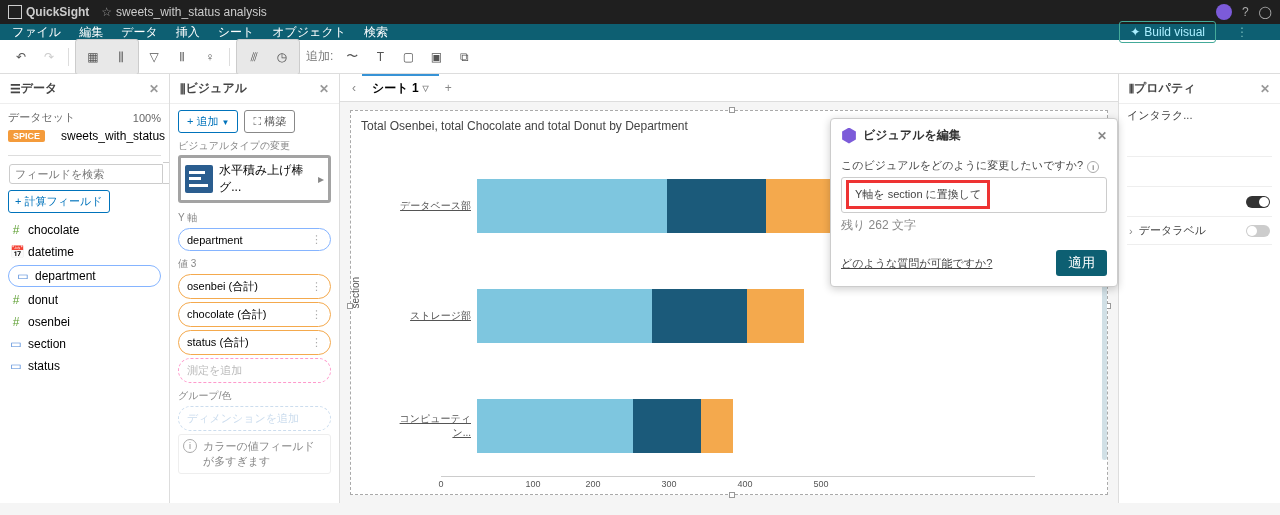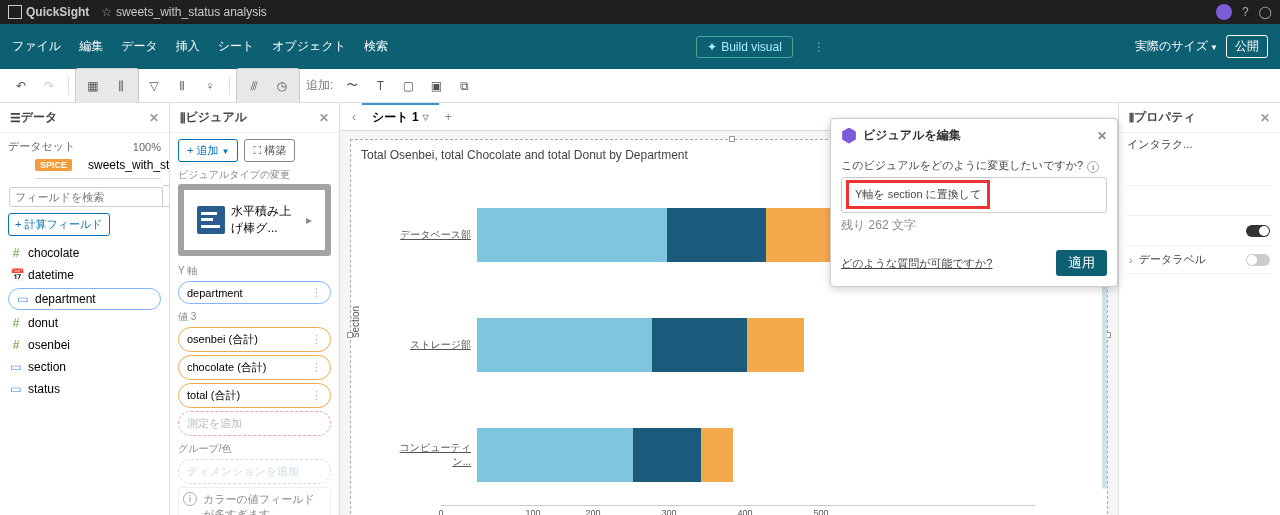--- a/index.html
+++ b/index.html
@@ -9,21 +9,21 @@
 .topbar { height: 24px; background: #1f1f1f; display: flex; align-items: center; padding: 0 8px; color: #ccc; }
 .topbar .logo { display: flex; align-items: center; gap: 4px; font-weight: 600; }
 .topbar .logo-icon { width: 14px; height: 14px; border: 1.5px solid #ccc; display: inline-block; }
 .topbar .star { margin-left: 12px; color: #999; }
 .topbar .analysis-name { margin-left: 4px; color: #ccc; }
 .topbar-right { margin-left: auto; display: flex; gap: 10px; align-items: center; }
 .purple-circle { width: 16px; height: 16px; border-radius: 50%; background: #7c5bd9; }
 .topbar-icon { color: #aaa; cursor: pointer; }
 
 
-.menubar { height: 45px; background: #0d5f72; display: flex; align-items: center; padding: 0 12px; color: #fff; }
+.menubar { height: 16px; background: #0d5f72; display: flex; align-items: center; padding: 0 12px; color: #fff; }
 .menubar .menu-item { margin-right: 18px; cursor: pointer; }
 .menubar .build-visual { margin-left: auto; margin-right: 20px; border: 1px solid #4a9; padding: 3px 10px; border-radius: 3px; display: flex; align-items: center; gap: 4px; color: #aef; cursor: pointer; }
 .menubar .more-v { color: #7bb; margin-right: 20px; cursor: pointer; }
 .menubar-right { margin-left: auto; display: flex; align-items: center; gap: 8px; }
 .size-label { color: #fff; }
 .caret { font-size: 8px; margin-left: 2px; }
 .publish-btn { border: 1px solid #fff; padding: 2px 8px; border-radius: 3px; cursor: pointer; }
 
 
 .toolbar { height: 34px; background: #fff; border-bottom: 1px solid #ddd; display: flex; align-items: center; padding: 0 8px; gap: 2px; }
@@ -39,39 +39,39 @@
 .panel { background: #fff; border-right: 1px solid #ddd; display: flex; flex-direction: column; overflow: hidden; }
 .panel-header { display: flex; align-items: center; padding: 6px 10px; border-bottom: 1px solid #eee; font-weight: 600; color: #444; }
 .panel-header .close-x { margin-left: auto; color: #999; cursor: pointer; }
 .panel-body { padding: 6px 8px; flex: 1; overflow-y: auto; }
 
 
 .data-panel { width: 170px; min-width: 170px; }
 .dataset-row { display: flex; align-items: center; font-size: 11px; color: #666; margin-bottom: 2px; }
 .dataset-row .pct { margin-left: auto; }
 .spice-pill { background: #f49b3b; color: #fff; font-size: 9px; padding: 1px 5px; border-radius: 2px; font-weight: bold; }
-.dataset-select { display: flex; align-items: center; gap: 16px; border-bottom: 1px solid #ddd; padding: 2px 0 6px; margin-left: 27px; }
+.dataset-select { display: flex; align-items: center; gap: 16px; border-bottom: 1px solid #ddd; padding: 2px 0 12px; }
 .dataset-select .caret2 { margin-left: auto; color: #888; cursor: pointer; }
 .search-row { display: flex; margin: 6px 1px; align-items: flex-end; }
 .search-input { flex: 1; border: 1px solid #ccc; border-radius: 3px 0 0 3px; padding: 3px 5px; font-size: 11px; color:#888; }
 .search-btn { border: 1px solid #ccc; border-left: 0; border-radius: 0 3px 3px 0; padding: 3px 6px; background: #fff; cursor: pointer; }
 .calc-btn { border: 1px solid #0073bb; color: #0073bb; border-radius: 3px; padding: 3px 6px; cursor: pointer; display: inline-block; margin-bottom: 6px; font-size: 11px; }
 .field-row { display: flex; align-items: center; gap: 6px; padding: 4px 2px; border-radius: 3px; cursor: pointer; }
 .field-row.blue-pill { border: 1.5px solid #85b4ff; border-radius: 14px; padding: 3px 8px; margin: 2px 0; }
 .ficon { width: 12px; text-align: center; }
 .ficon.num { color: #5c9e31; }
 .ficon.cal { color: #888; }
 .ficon.dim { color: #4682d6; }
 
 
 .visual-panel { width: 170px; min-width: 170px; }
 .add-build-row { display: flex; gap: 6px; margin-bottom: 6px; }
 .btn-outline-blue { border: 1px solid #0073bb; color: #0073bb; border-radius: 3px; padding: 3px 8px; cursor: pointer; background: none; font-size: 11px; }
 .btn-outline-gray { border: 1px solid #888; color: #555; border-radius: 3px; padding: 3px 8px; cursor: pointer; background: none; font-size: 11px; }
-.visual-type-row { display: flex; align-items: center; gap: 6px; border: 6px solid #a3a3a3; border-radius: 3px; padding: 13px; margin-bottom: 8px; cursor: pointer; }
+.visual-type-row { display: flex; align-items: center; gap: 6px; border: 3px solid #a3a3a3; border-radius: 3px; padding: 4px; margin-bottom: 8px; cursor: pointer; }
 .visual-type-icon { width: 28px; height: 28px; background: #2a5d8f; display: flex; flex-direction: column; justify-content: space-around; padding: 4px; border-radius: 2px; }
 .visual-type-icon .bar { height: 3px; background: #fff; }
 .visual-type-row .triangle { margin-left:auto; color:#888;}
 .small-label { font-size: 10px; color: #888; margin: 6px 0 2px; }
 .well-pill { border: 1px solid #f9c; border-radius: 14px; padding: 4px 8px; display: flex; align-items: center; margin: 3px 0; font-size: 11px; }
 .well-pill.blue { border-color: #85b4ff; }
 .well-pill .dots { margin-left: auto; color: #aaa; cursor: pointer; }
 .well-placeholder { border: 1px dashed #f9c; border-radius: 14px; padding: 4px 8px; color: #bbb; font-size: 11px; margin: 3px 0; }
 .info-block { display: flex; gap: 6px; border: 1px solid #eee; border-radius: 3px; padding: 4px; margin-top: 2px; color: #888; font-size: 11px; }
 .info-circle { width: 14px; height: 14px; border: 1px solid #aaa; border-radius: 50%; display: flex; align-items: center; justify-content: center; font-size: 9px; flex-shrink: 0; }
@@ -155,24 +155,20 @@
   <span class="menu-item">データ</span>
   <span class="menu-item">挿入</span>
   <span class="menu-item">シート</span>
   <span class="menu-item">オブジェクト</span>
   <span class="menu-item">検索</span>
   <div class="build-visual">
     <span>✦</span>
     <span>Build visual</span>
   </div>
   <span class="more-v">⋮</span>
-  <div class="menubar-right">
-    <span class="size-label"><span>実際のサイズ</span><span class="caret">▼</span></span>
-    <span class="publish-btn">公開</span>
-  </div>
 </div>
 
 <div class="toolbar">
   <span class="tbtn">↶</span>
   <span class="tbtn" style="color:#ccc">↷</span>
   <span class="divider"></span>
   <span class="box2">
     <span class="tbtn">▦</span>
     <span class="tbtn">⫼</span>
   </span>
@@ -278,21 +274,21 @@
       <div id="value-wells">
           <div class="well-pill" style="border-color: rgb(244, 169, 77);">
             <span>osenbei (合計)</span>
             <span class="dots">⋮</span>
           </div>
           <div class="well-pill" style="border-color: rgb(244, 169, 77);">
             <span>chocolate (合計)</span>
             <span class="dots">⋮</span>
           </div>
           <div class="well-pill" style="border-color: rgb(244, 169, 77);">
-            <span>total (合計)</span>
+            <span>status (合計)</span>
             <span class="dots">⋮</span>
           </div>
         </div>
       <div class="well-placeholder">測定を追加</div>
       <div class="small-label">グループ/色</div>
       <div class="well-placeholder" style="border-color:#cde; color:#cde">ディメンションを追加</div>
       <div class="info-block">
         <span class="info-circle">i</span>
         <span>カラーの値フィールドが多すぎます</span>
       </div>

